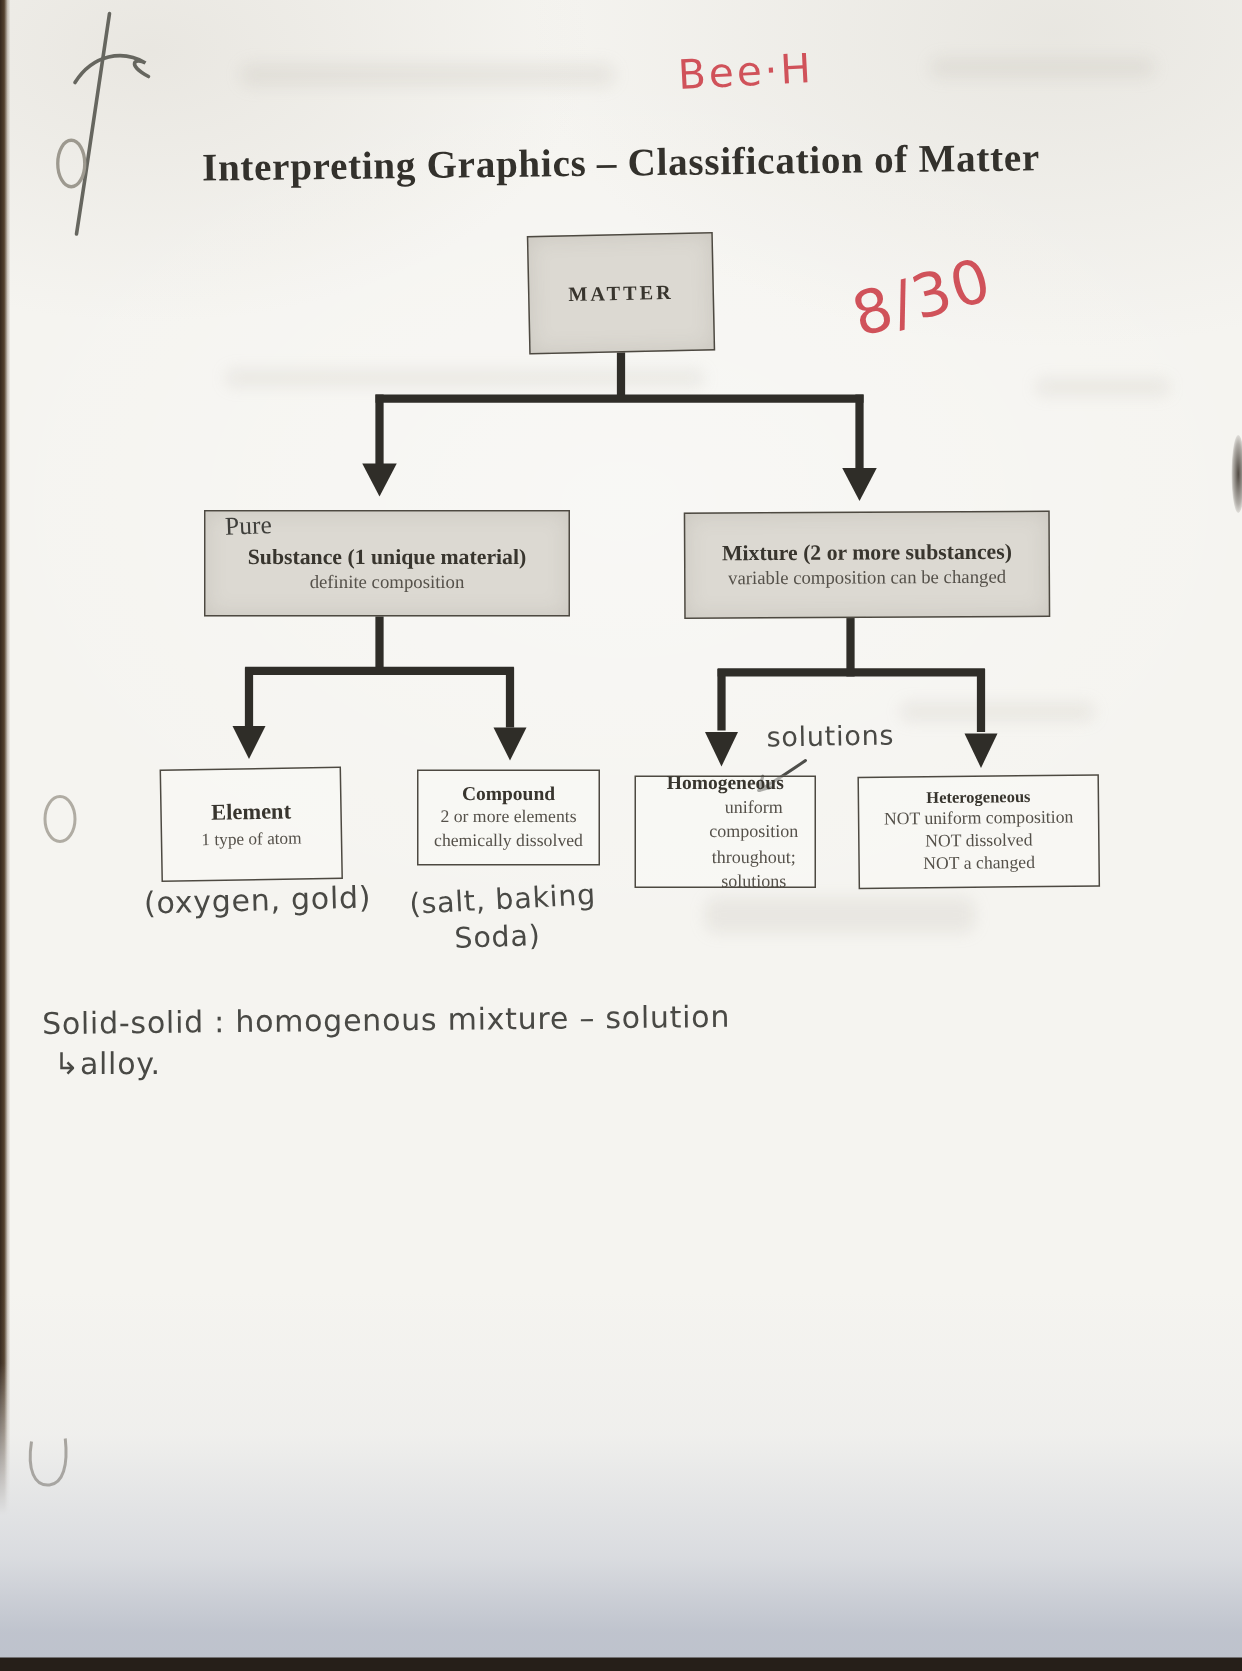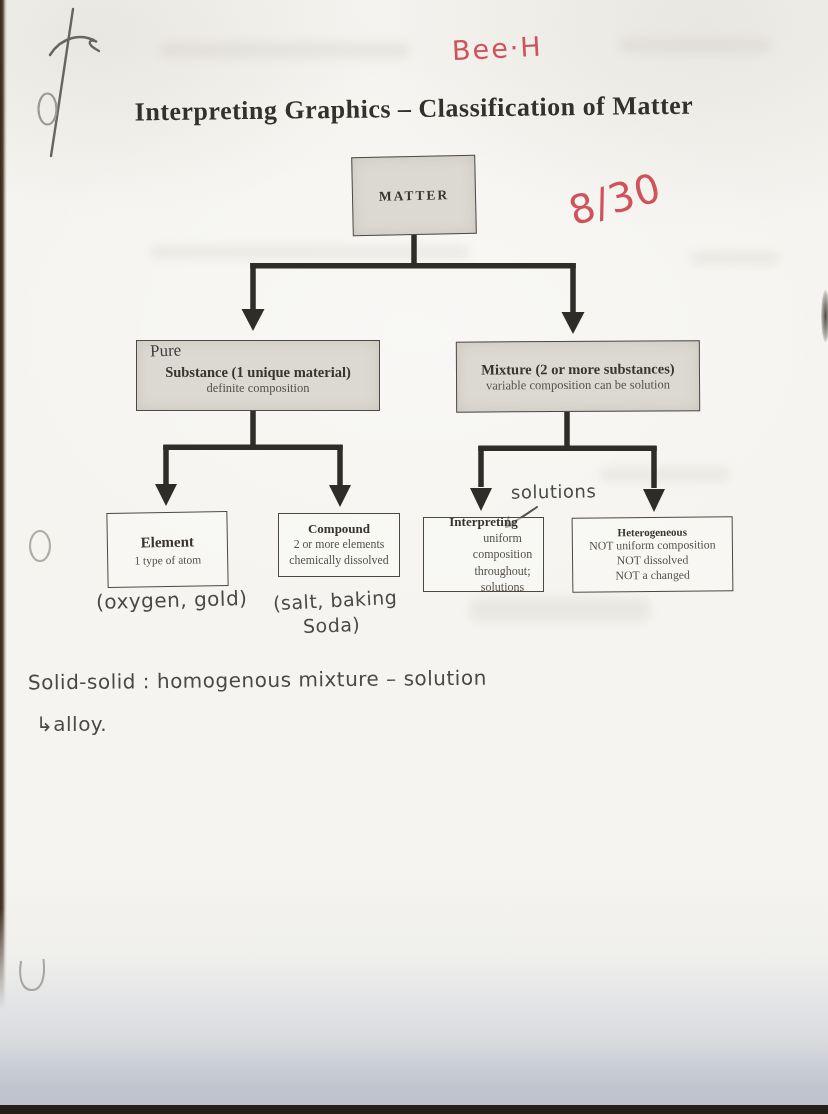--- a/index.html
+++ b/index.html
@@ -41,21 +41,21 @@
   .date-mark { left:568px; top:176px; font-size:40px; transform:rotate(-16deg); letter-spacing:1px; }
 
   
   .hand { position:absolute; color:#494945; font-family:"DejaVu Sans", sans-serif; letter-spacing:0.5px; }
   .pure-label { left:13px; top:0px; font-size:17px; position:absolute; color:#3f3f3b; transform:rotate(-2deg); }
   .solutions-label { left:511px; top:481px; font-size:18px; transform:rotate(-1deg); }
   .element-examples { left:96px; top:588px; font-size:20px; transform:rotate(-1.5deg); }
   .compound-examples-1 { left:273px; top:589px; font-size:19px; transform:rotate(-3deg); }
   .compound-examples-2 { left:303px; top:614px; font-size:19px; transform:rotate(-2deg); }
   .note-1 { left:28px; top:668px; font-size:20px; transform:rotate(-0.6deg); }
-  .note-2 { left:36px; top:712px; font-size:20px; }
+  .note-2 { left:36px; top:697px; font-size:20px; }
 
   
   .box { position:absolute; border:1.6px solid #4d4941; box-sizing:border-box;
     display:flex; flex-direction:column; align-items:center; justify-content:center;
     text-align:center; color:#38352e; font-family:"Liberation Serif", serif; }
   .box.shaded { background:#dcd9d2; box-shadow:inset 0 0 14px rgba(120,115,105,0.18); }
   .box.plain  { background:rgba(250,249,245,0.55); }
   .box-title { font-weight:bold; }
   .box-line  { color:#55514a; }
 
@@ -153,36 +153,36 @@
   </div>
 
   <div class="box shaded" id="substance-box">
     <span class="pure-label">Pure</span>
     <div class="box-title">Substance (1 unique material)</div>
     <div class="box-line">definite composition</div>
   </div>
 
   <div class="box shaded" id="mixture-box">
     <div class="box-title">Mixture (2 or more substances)</div>
-    <div class="box-line">variable composition can be solution</div>
+    <div class="box-line">variable composition can be changed</div>
   </div>
 
   <div class="box plain" id="element-box">
     <div class="box-title">Element</div>
     <div class="box-line">1 type of atom</div>
   </div>
 
   <div class="box plain" id="compound-box">
     <div class="box-title">Compound</div>
     <div class="box-line">2 or more elements</div>
     <div class="box-line">chemically dissolved</div>
   </div>
 
   <div class="box plain" id="homogeneous-box">
-    <div class="box-title">Interpreting</div>
+    <div class="box-title">Homogeneous</div>
     <div class="box-line">uniform composition</div>
     <div class="box-line">throughout; solutions</div>
   </div>
 
   <div class="box plain" id="heterogeneous-box">
     <div class="box-title">Heterogeneous</div>
     <div class="box-line">NOT uniform composition</div>
     <div class="box-line">NOT dissolved</div>
     <div class="box-line">NOT a changed</div>
   </div>

